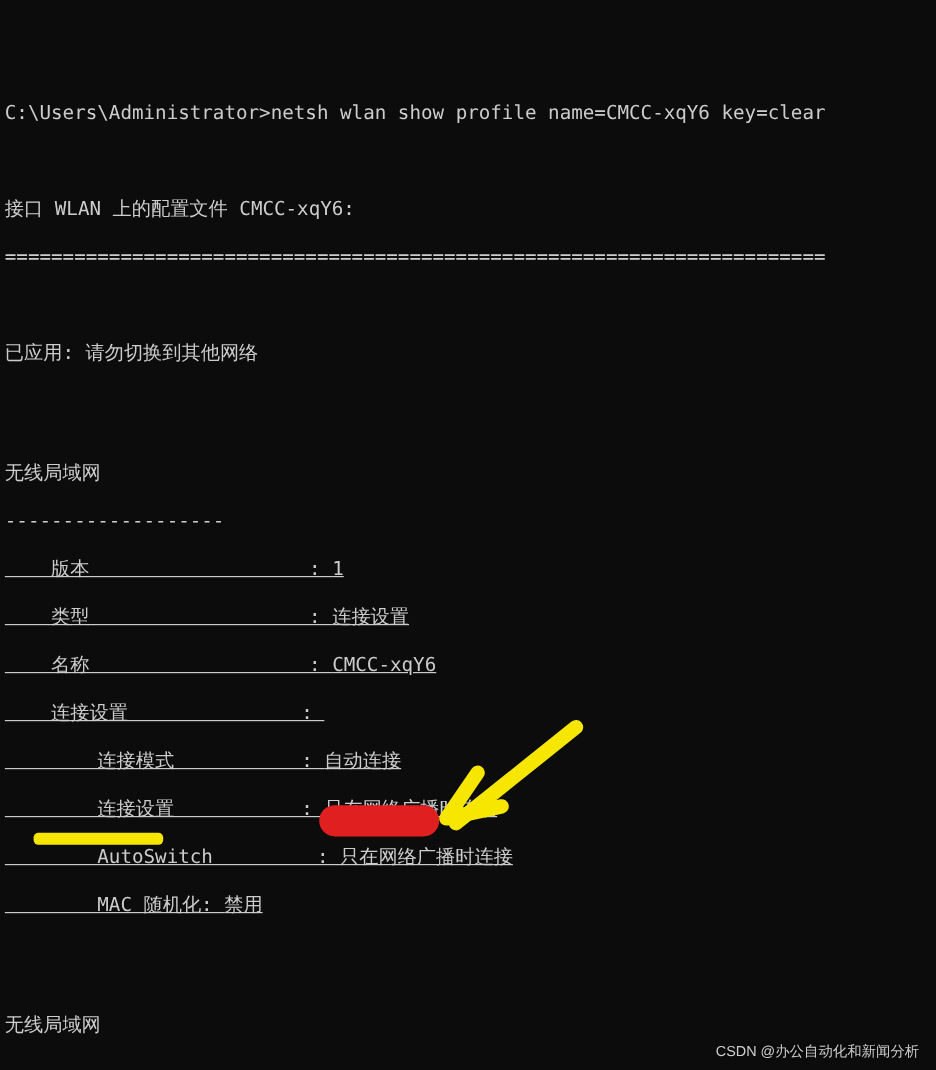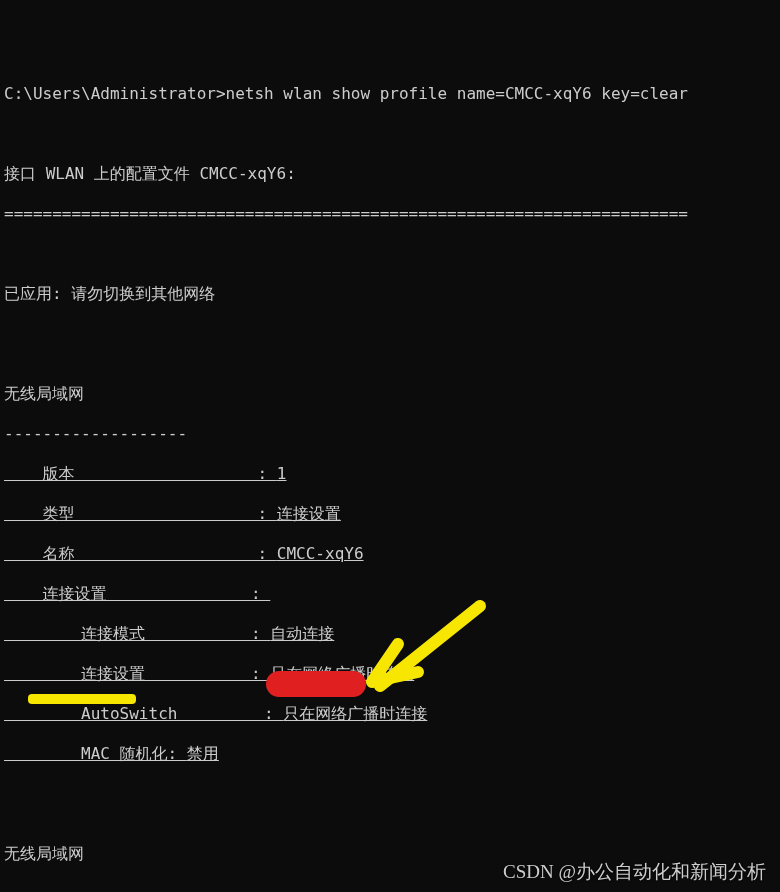--- a/index.html
+++ b/index.html
@@ -44,22 +44,22 @@
       top: 596px;
       width: 130px;
       height: 110px;
       pointer-events: none;
     }
     .watermark {
       position: absolute;
       right: 14px;
       bottom: 8px;
       color: #dedede;
-      font-family: Liberation Serif, serif;
-      font-size: 19px;
+      font-family: Liberation Sans, sans-serif;
+      font-size: 12px;
       opacity: 0.92;
       text-shadow: 0 0 3px rgba(0,0,0,0.8);
     }
   </style>
 </head>
 <body>
 
 
 
 <div class="line"><span>C:\Users\Administrator&gt;</span><span>netsh wlan show profile name=CMCC-xqY6 key=clear</span></div>

